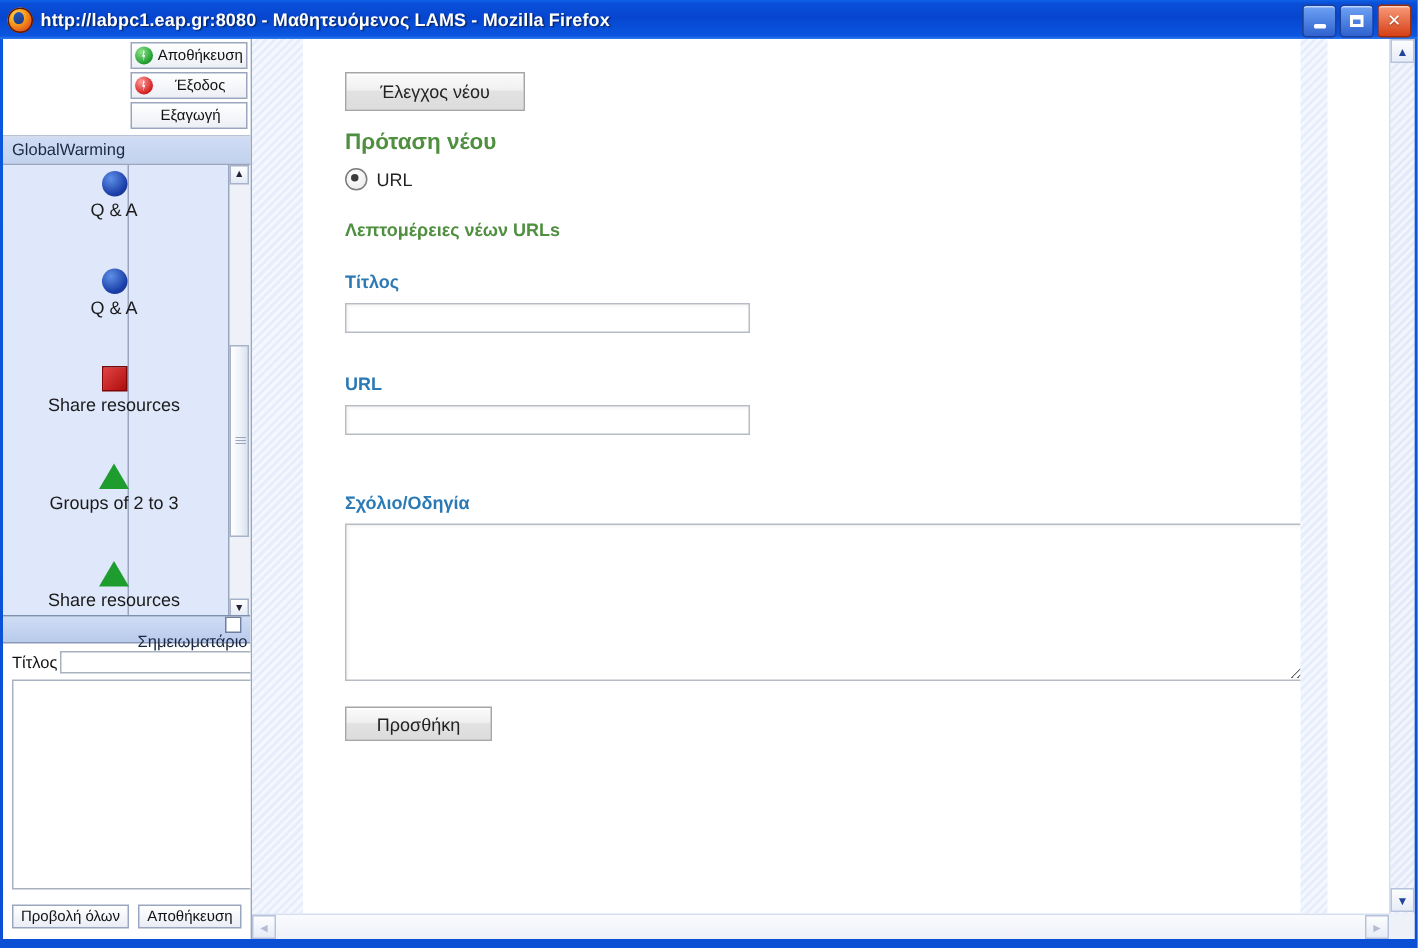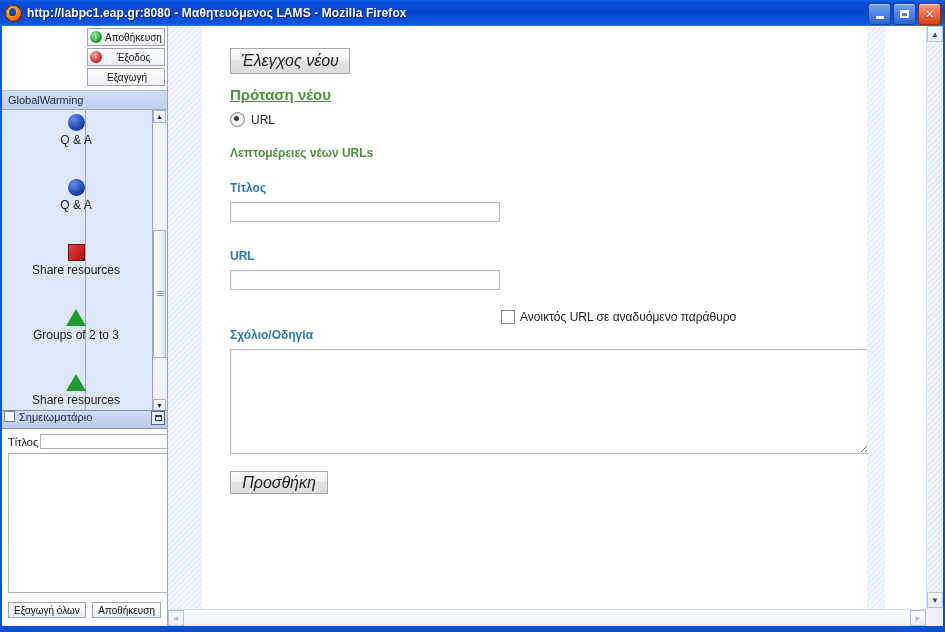--- a/index.html
+++ b/index.html
@@ -99,21 +99,21 @@
   .seq-scroll .a.b{position:absolute;bottom:0;left:0;}
   .seq-thumb{position:absolute;left:0;top:120px;width:13px;height:128px;
     background:linear-gradient(90deg,#fff,#edf1f8 60%,#dbe2ee);border:1px solid #a8b3c9;box-sizing:border-box;}
   .seq-thumb .grip{position:absolute;left:3px;top:60px;width:7px;height:6px;
     background:repeating-linear-gradient(180deg,#9aa6bd 0 1px,transparent 1px 2px);}
 
   
   .nb{position:absolute;left:0;top:384px;width:165px;height:216px;background:#fff;}
   .nb-title{height:17px;background:linear-gradient(180deg,#cfdcf4,#b9cbec);
     border-top:1px solid #7f8fb0;border-bottom:1px solid #8b99b7;
-    display:flex;align-items:flex-start;padding:0 2px;}
+    display:flex;align-items:flex-end;padding:0 2px;flex-direction:column;}
   .nb-ico{width:9px;height:9px;background:#fff;border:1px solid #6f7f9f;margin-right:4px;flex:0 0 auto;}
   .nb-title .t{font-size:11px;color:#1b2840;flex:1;}
   .nb-max{width:12px;height:12px;border:1px solid #55688e;background:#e8eefb;
     display:flex;align-items:center;justify-content:center;}
   .nb-max i{display:block;width:7px;height:6px;border:1px solid #2a3d66;box-sizing:border-box;border-top-width:2px;}
   .nb-row{display:flex;align-items:center;padding:5px 6px 0 6px;}
   .nb-row .lab{font-size:11px;color:#111;margin-right:2px;}
   .nb-input{flex:1;height:15px;border:1px solid #a9b1c0;background:#fff;box-sizing:border-box;}
   .nb-area{margin:4px 6px 0 6px;height:140px;border:1px solid #a9b1c0;background:#fff;box-sizing:border-box;}
   .nb-btns{display:flex;justify-content:space-between;padding:5px 6px 0 6px;}
@@ -122,26 +122,26 @@
     display:flex;align-items:center;justify-content:center;white-space:nowrap;}
 
   
   .hatch{position:absolute;left:166px;top:0;width:34px;height:583px;
     background:repeating-linear-gradient(135deg,#f4f7fd 0 2px,#e6edfb 2px 4px);}
   .content{position:absolute;left:200px;top:0;width:665px;height:583px;background:#fff;overflow:hidden;}
   .inner-vscroll{position:absolute;left:865px;top:0;width:18px;height:583px;
     background:repeating-linear-gradient(135deg,#f4f7fd 0 2px,#e6edfb 2px 4px);}
 
   .btn-gray{background:linear-gradient(180deg,#fbfbfb 0%,#f0f0f0 45%,#e2e2e2 50%,#dcdcdc 100%);
-    border:1px solid #a6a6a6;box-sizing:border-box;font-size:16px;color:#222;
+    border:1px solid #a6a6a6;box-sizing:border-box;font-size:12px;color:#222;
     display:inline-flex;align-items:center;justify-content:center;
-    box-shadow:inset 0 1px 0 #fff;font-style:italic;}
+    box-shadow:inset 0 1px 0 #fff;}
   .check-new{position:absolute;left:28px;top:22px;width:120px;height:26px;}
   .h-green{position:absolute;color:#4f8f3f;font-weight:bold;}
-  .h-green.big{left:28px;top:60px;font-size:15px;text-decoration:underline;}
+  .h-green.big{left:28px;top:60px;font-size:15px;}
   .radio-row{position:absolute;left:28px;top:86px;display:flex;align-items:center;}
   .radio{width:13px;height:13px;border-radius:50%;border:1px solid #7c7c7c;
     background:radial-gradient(circle at 40% 35%,#fff,#e7e7e7);position:relative;margin-right:6px;}
   .radio:after{content:"";position:absolute;left:3px;top:3px;width:5px;height:5px;border-radius:50%;background:#3b3b3b;}
   .radio-row .rl{font-size:12px;color:#222;}
   .h-green.small{left:28px;top:120px;font-size:12px;}
 
   .h-blue{position:absolute;left:28px;color:#2b7ab5;font-weight:bold;font-size:12px;}
   .fld{position:absolute;left:28px;height:20px;border:1px solid #b7bcc4;box-sizing:border-box;
     background:#fff;box-shadow:inset 1px 1px 2px rgba(0,0,0,.06);}
@@ -244,21 +244,21 @@
             <span class="nb-max">
                 <i></i>
               </span>
           </div>
           <div class="nb-row">
             <span class="lab">Τίτλος</span>
             <input class="nb-input" type="text" value="" style="">
           </div>
           <textarea class="nb-area" style=""></textarea>
           <div class="nb-btns">
-            <div class="nb-btn">Εξαγωγή όλων</div>
+            <div class="nb-btn">Προβολή όλων</div>
             <div class="nb-btn">Αποθήκευση</div>
           </div>
         </div>
       </div>
 
       <div class="hatch"></div>
 
       <div class="content">
         <div class="btn-gray check-new">Έλεγχος νέου</div>
 
@@ -270,24 +270,20 @@
         </div>
 
         <div class="h-green small">Λεπτομέρειες νέων URLs</div>
 
         <div class="h-blue" style="top:155px">Τίτλος</div>
         <input class="fld" style="top: 176px; width: 270px;" type="text" value="">
 
         <div class="h-blue" style="top:223px">URL</div>
         <input class="fld" style="top: 244px; width: 270px;" type="text" value="">
 
-        <div class="chk-row">
-          <i class="chk"></i>
-          <span class="cl">Ανοικτός URL σε αναδυόμενο παράθυρο</span>
-        </div>
 
         <div class="h-blue" style="top:302px">Σχόλιο/Οδηγία</div>
         <textarea class="ta" style=""></textarea>
 
         <div class="btn-gray add-btn">Προσθήκη</div>
       </div>
 
       <div class="inner-vscroll"></div>
       <div class="bottom-fill"></div>
 

